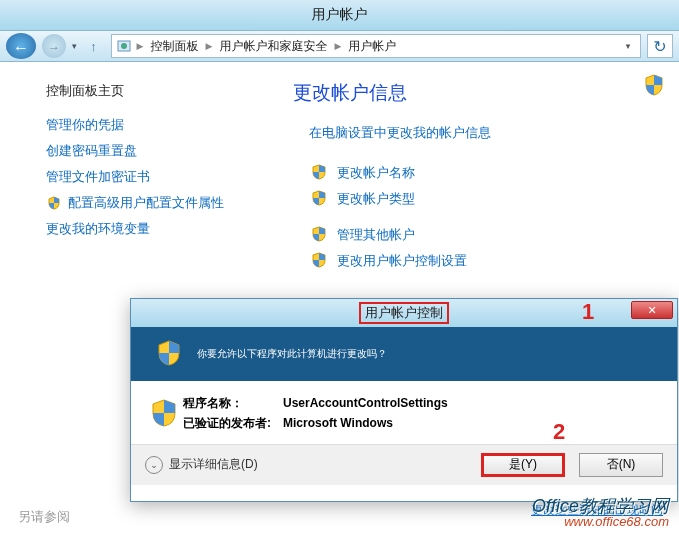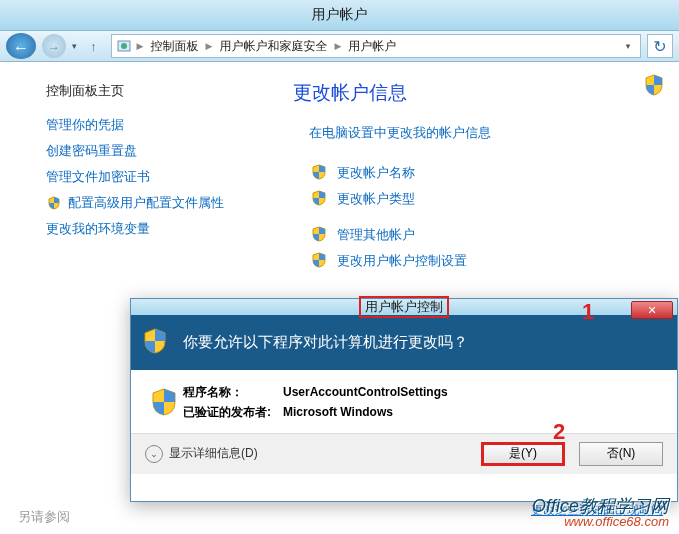--- a/index.html
+++ b/index.html
@@ -35,24 +35,24 @@
 .main-link.primary { margin-left:16px; margin-bottom:22px; }
 .link-group { margin-bottom:18px; }
 .shield-decor { position:absolute; right:14px; top:12px; }
 
 
 .shield { display:inline-block; position:relative; }
 .shield svg { display:block; }
 
 
 .dialog { position:absolute; left:130px; top:298px; width:548px; height:204px; background:#fff; border:1px solid #5a8fb5; box-shadow:0 4px 18px rgba(0,0,0,0.3); }
-.dlg-titlebar { height:16px; background:linear-gradient(#d4ebf7,#a8d8ee); display:flex; align-items:center; justify-content:center; position:relative; }
+.dlg-titlebar { height:28px; background:linear-gradient(#d4ebf7,#a8d8ee); display:flex; align-items:center; justify-content:center; position:relative; }
 .dlg-titlebar .t { font-size:13px; color:#1a1a1a; border:2px solid #d22; padding:0 4px; }
 .dlg-close { position:absolute; right:4px; top:2px; width:42px; height:18px; background:linear-gradient(#e88,#c33); color:#fff; font-size:11px; display:flex; align-items:center; justify-content:center; border:1px solid #a22; border-radius:2px; }
-.dlg-question { background:#1a5a8a; color:#fff; padding:12px 10px; display:flex; align-items:center; gap:14px; font-size:15px; }
+.dlg-question { background:#1a5a8a; color:#fff; padding:12px 24px; display:flex; align-items:center; gap:14px; font-size:10px; }
 .dlg-body { padding:12px 18px 10px 18px; font-size:12px; display:flex; gap:4px; align-items:center;font-weight:bold; }
 .dlg-info { line-height:1.7; }
 .dlg-info .label { display:inline-block; width:100px; }
 .dlg-footer { background:#f0f0f0; border-top:1px solid #ddd; padding:8px 14px; display:flex; align-items:center; justify-content:space-between; position:relative; }
 .details-toggle { display:flex; align-items:center; gap:6px; font-size:12px; color:#333; cursor:pointer; }
 .chevron-circle { width:18px; height:18px; border:1px solid #888; border-radius:50%; display:flex; align-items:center; justify-content:center; font-size:9px; color:#555; }
 .dlg-buttons { display:flex; gap:14px; }
 .btn { min-width:84px; height:24px; background:linear-gradient(#fafafa,#e4e4e4); border:1px solid #999; font-size:12px; display:flex; align-items:center; justify-content:center; cursor:pointer; }
 .btn.primary { border:3px solid #d22; padding:0 16px; }
 .notif-link { position:absolute; right:14px; bottom:-18px; font-size:12px; color:#0d6cc2; text-decoration:underline; }

